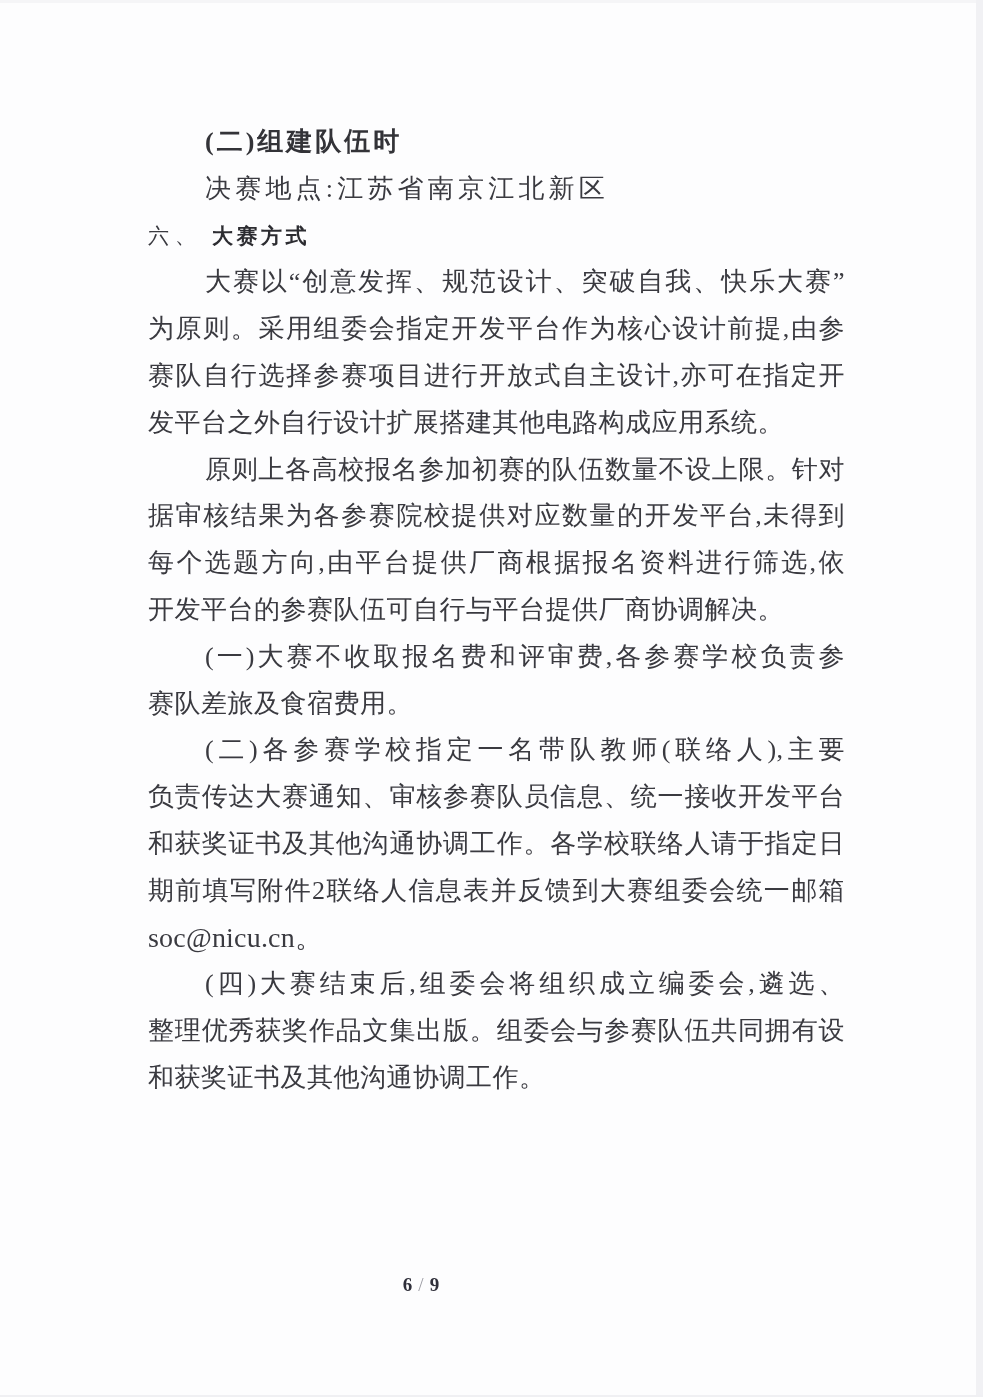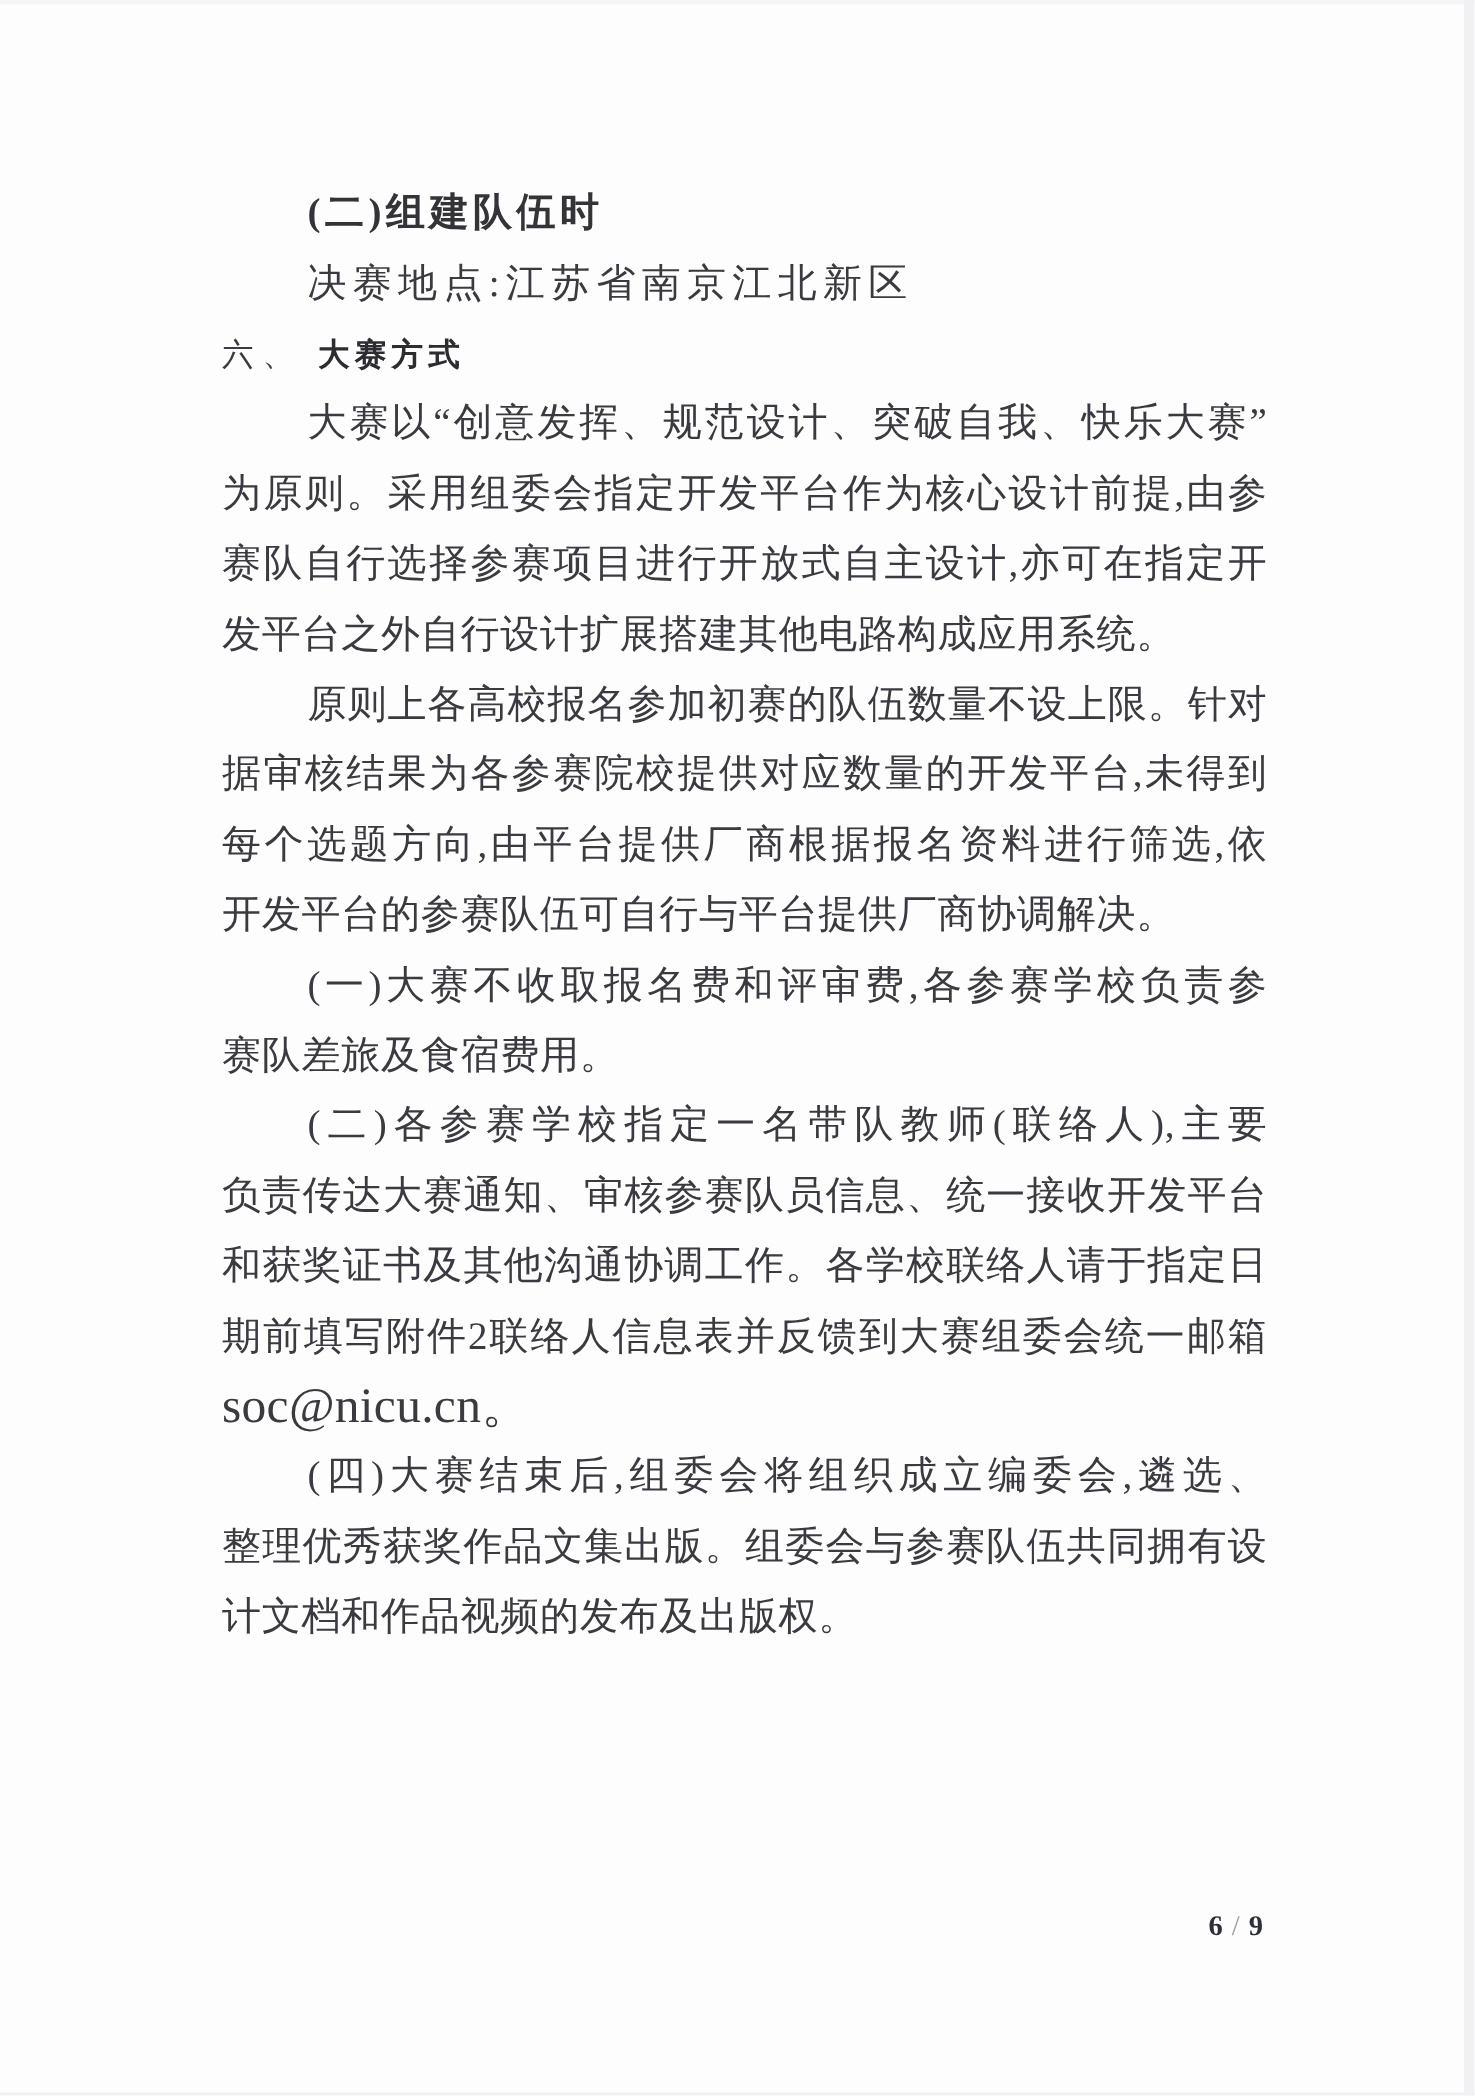--- a/index.html
+++ b/index.html
@@ -35,34 +35,34 @@
   }
   .line.justify {
     white-space: normal;
     text-align: justify;
     text-align-last: justify;
   }
   .line.indent { text-indent: 57px; }
   .line.spread { letter-spacing: 4.2px; }
   .line.subheading { font-weight: 600; letter-spacing: 3px; color: #333338; }
   .line.heading { font-size: 21px; }
-  .line.latin { font-size: 33px; letter-spacing: 0.2px; }
+  .line.latin { font-size: 28px; letter-spacing: 0.2px; }
   .sec-num { letter-spacing: 6px; color: #3a3a40; }
   .sec-title {
     font-weight: 700;
     font-family: "Liberation Sans", "DejaVu Sans", sans-serif;
     letter-spacing: 3.5px;
     margin-left: 10px;
     color: #2c2c31;
   }
   .footer {
     position: absolute;
     top: 1274px; left: 0;
     width: 843px;
-    text-align: right;
+    text-align: center;
     font-size: 19px;
     font-weight: 700;
     color: #2f2f3a;
     letter-spacing: 1px;
   }
   .footer .sep {
     color: #9b9ba3;
     font-weight: 400;
     padding: 0 5px;
   }
@@ -89,19 +89,19 @@
       <div class="line body">开发平台的参赛队伍可自行与平台提供厂商协调解决。</div>
       <div class="line body indent justify">(一)大赛不收取报名费和评审费,各参赛学校负责参</div>
       <div class="line body">赛队差旅及食宿费用。</div>
       <div class="line body indent justify">(二)各参赛学校指定一名带队教师(联络人),主要</div>
       <div class="line body justify">负责传达大赛通知、审核参赛队员信息、统一接收开发平台</div>
       <div class="line body justify">和获奖证书及其他沟通协调工作。各学校联络人请于指定日</div>
       <div class="line body justify">期前填写附件2联络人信息表并反馈到大赛组委会统一邮箱</div>
       <div class="line body latin">soc@nicu.cn。</div>
       <div class="line body indent justify">(四)大赛结束后,组委会将组织成立编委会,遴选、</div>
       <div class="line body justify">整理优秀获奖作品文集出版。组委会与参赛队伍共同拥有设</div>
-      <div class="line body">计文档和作品视频的发布及出版权。</div>
+      <div class="line body">和获奖证书及其他沟通协调工作。</div>
     </div>
 
   <div class="footer">
     <span>6</span><span class="sep">/</span><span>9</span>
   </div>
 </div>
 
 </body></html>

